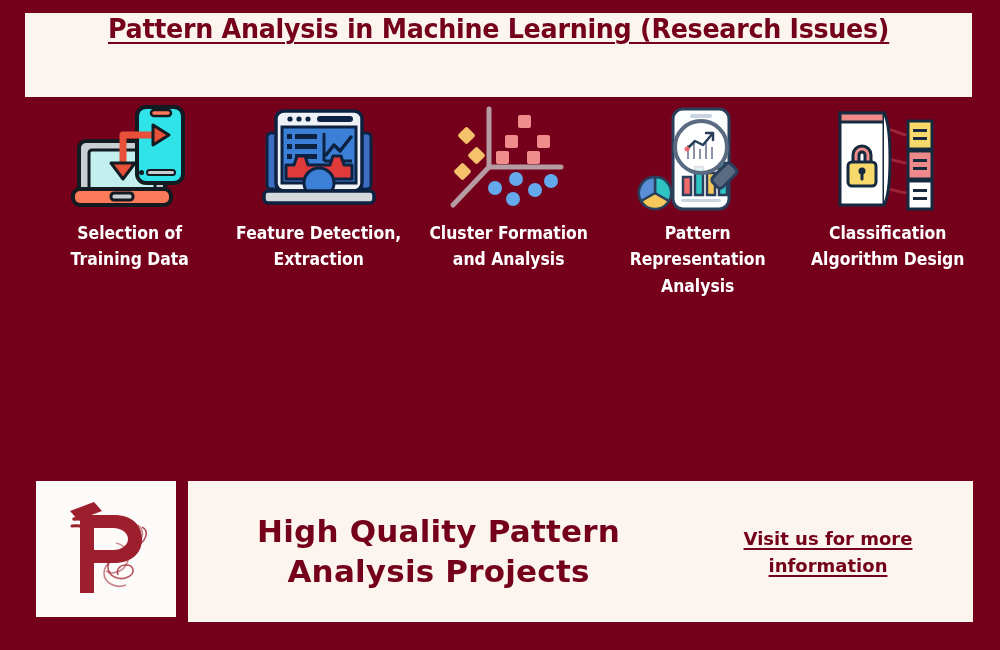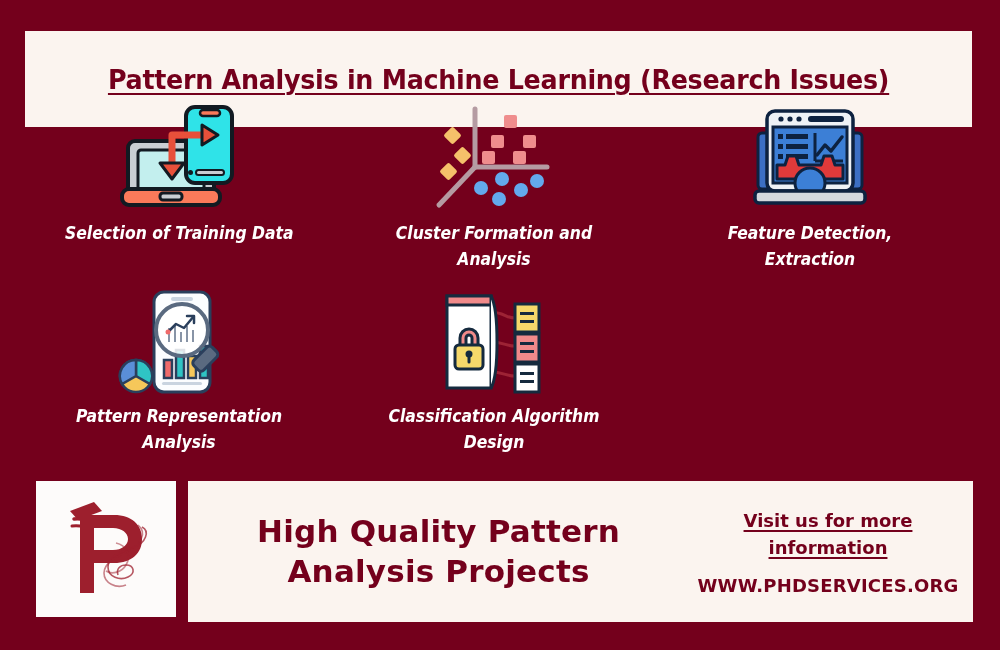--- a/index.html
+++ b/index.html
@@ -12,52 +12,51 @@
     background: #74001c;
     font-family: "Liberation Sans", sans-serif;
     overflow: hidden;
     position: relative;
   }
 
   
   .header-bar {
     position: absolute;
     left: 25px;
-    top: 31px;
+    top: 13px;
     width: 947px;
-    height: 96px;
+    height: 84px;
     background: #fbf4ef;
     display: flex;
-    align-items: center;
+    align-items: flex-start;
     justify-content: center;
   }
   .header-title {
     font-family: "DejaVu Sans", sans-serif;
     font-size: 27px;
     font-weight: bold;
     letter-spacing: -0.3px;
     color: #74001c;
     text-decoration: underline;
     text-decoration-thickness: 2px;
     text-underline-offset: 4px;
     white-space: nowrap;
     transform: scaleX(0.94);
   }
 
   
   .grid {
     position: absolute;
-    left: 21px;
+    left: 35px;
     top: 104px;
     width: 947px;
     height: 366px;
     display: grid;
-    grid-template-columns: repeat(3, 1fr);
+    grid-template-columns: repeat(5, 1fr);
     grid-template-rows: repeat(2, 1fr);
-    font-style: italic;
   }
   .card {
     display: flex;
     flex-direction: column;
     align-items: center;
     justify-content: flex-start;
   }
   .card-icon {
     height: 110px;
     display: flex;
@@ -174,55 +173,20 @@
         <path d="M88 20 L104 30 L88 40 Z" fill="#e8503a" stroke="#121a22" stroke-width="3" stroke-linejoin="round"></path>
       </svg>
     </div>
     <div class="card-label">Selection of Training Data</div>
   </div>
 
 
   <div class="card">
     <div class="card-icon">
       <svg width="130" height="108" viewBox="0 0 130 108">
-        <g stroke="#b59ba2" stroke-width="5" stroke-linecap="round" fill="none">
-          <path d="M46 4 L46 62"></path>
-          <path d="M46 62 L118 62"></path>
-          <path d="M46 62 L10 100"></path>
-        </g>
-
-        <g fill="#ef8d8d">
-          <rect x="75" y="10" width="13" height="13" rx="2"></rect>
-          <rect x="62" y="30" width="13" height="13" rx="2"></rect>
-          <rect x="94" y="30" width="13" height="13" rx="2"></rect>
-          <rect x="53" y="46" width="13" height="13" rx="2"></rect>
-          <rect x="84" y="46" width="13" height="13" rx="2"></rect>
-        </g>
-
-        <g fill="#f5c16a">
-          <rect x="17" y="24" width="13" height="13" rx="2" transform="rotate(45 23.5 30.5)"></rect>
-          <rect x="27" y="44" width="13" height="13" rx="2" transform="rotate(45 33.5 50.5)"></rect>
-          <rect x="13" y="60" width="13" height="13" rx="2" transform="rotate(45 19.5 66.5)"></rect>
-        </g>
-
-        <g fill="#63a9ec">
-          <circle cx="73" cy="74" r="7"></circle>
-          <circle cx="108" cy="76" r="7"></circle>
-          <circle cx="52" cy="83" r="7"></circle>
-          <circle cx="92" cy="85" r="7"></circle>
-          <circle cx="70" cy="94" r="7"></circle>
-        </g>
-      </svg>
-    </div>
-    <div class="card-label">Cluster Formation and Analysis</div>
-  </div>
-
-  <div class="card">
-    <div class="card-icon">
-      <svg width="130" height="108" viewBox="0 0 130 108">
         <rect x="13" y="28" width="12" height="56" rx="4" fill="#3c6fc4" stroke="#0d2240" stroke-width="3"></rect>
         <rect x="105" y="28" width="12" height="56" rx="4" fill="#3c6fc4" stroke="#0d2240" stroke-width="3"></rect>
         <rect x="22" y="6" width="86" height="80" rx="8" fill="#eef2f6" stroke="#0d2240" stroke-width="3.5"></rect>
         <rect x="28" y="22" width="74" height="56" fill="#3c7fd6" stroke="#0d2240" stroke-width="3"></rect>
 
         <g fill="#0d2240">
           <circle cx="36" cy="14" r="2.6"></circle>
             <circle cx="45" cy="14" r="2.6"></circle>
             <circle cx="54" cy="14" r="2.6"></circle>
           <rect x="63" y="11" width="36" height="6" rx="3"></rect>
@@ -242,20 +206,55 @@
         <path d="M72 50 L80 40 L86 46 L97 32" stroke="#0d2240" stroke-width="3.5" fill="none" stroke-linejoin="round" stroke-linecap="round"></path>
 
         <g transform="translate(65,74)">
           <path d="M-33 -14 h8 l3 -9 h8 l3 9 h22 l3 -9 h8 l3 9 h8 v14 h-66 z" fill="#e03a3a" stroke="#0d2240" stroke-width="3" stroke-linejoin="round"></path>
           <circle cx="0" cy="4" r="15" fill="#3c7fd6" stroke="#0d2240" stroke-width="3"></circle>
         </g>
         <rect x="10" y="86" width="110" height="12" rx="4" fill="#d4d9de" stroke="#0d2240" stroke-width="3.5"></rect>
       </svg>
     </div>
     <div class="card-label">Feature Detection, Extraction</div>
+  </div>
+
+  <div class="card">
+    <div class="card-icon">
+      <svg width="130" height="108" viewBox="0 0 130 108">
+        <g stroke="#b59ba2" stroke-width="5" stroke-linecap="round" fill="none">
+          <path d="M46 4 L46 62"></path>
+          <path d="M46 62 L118 62"></path>
+          <path d="M46 62 L10 100"></path>
+        </g>
+
+        <g fill="#ef8d8d">
+          <rect x="75" y="10" width="13" height="13" rx="2"></rect>
+          <rect x="62" y="30" width="13" height="13" rx="2"></rect>
+          <rect x="94" y="30" width="13" height="13" rx="2"></rect>
+          <rect x="53" y="46" width="13" height="13" rx="2"></rect>
+          <rect x="84" y="46" width="13" height="13" rx="2"></rect>
+        </g>
+
+        <g fill="#f5c16a">
+          <rect x="17" y="24" width="13" height="13" rx="2" transform="rotate(45 23.5 30.5)"></rect>
+          <rect x="27" y="44" width="13" height="13" rx="2" transform="rotate(45 33.5 50.5)"></rect>
+          <rect x="13" y="60" width="13" height="13" rx="2" transform="rotate(45 19.5 66.5)"></rect>
+        </g>
+
+        <g fill="#63a9ec">
+          <circle cx="73" cy="74" r="7"></circle>
+          <circle cx="108" cy="76" r="7"></circle>
+          <circle cx="52" cy="83" r="7"></circle>
+          <circle cx="92" cy="85" r="7"></circle>
+          <circle cx="70" cy="94" r="7"></circle>
+        </g>
+      </svg>
+    </div>
+    <div class="card-label">Cluster Formation and Analysis</div>
   </div>
 
   <div class="card">
     <div class="card-icon">
       <svg width="130" height="108" viewBox="0 0 130 108">
 
         <rect x="40" y="4" width="56" height="100" rx="10" fill="#fbfdff" stroke="#2a3f5c" stroke-width="3"></rect>
         <rect x="57" y="9" width="22" height="4" rx="2" fill="#c9d4e0"></rect>
 
         <g stroke="#2a3f5c" stroke-width="2.5">
@@ -353,15 +352,14 @@
     <path d="M70 54 C80 56 86 66 80 76 C76 83 66 86 60 82" fill="none" stroke="#9d1f2d" stroke-width="1.6" opacity="0.5"></path>
   </svg>
 </div>
 
 <div class="footer-panel">
   <div class="footer-left">
     <div class="footer-headline">High Quality Pattern Analysis Projects</div>
   </div>
   <div class="footer-right">
     <div class="footer-visit">Visit us for more information</div>
-    <div class="footer-url">WWW.PHDSERVICES.ORG</div>
   </div>
 </div>
 
 </body></html>

